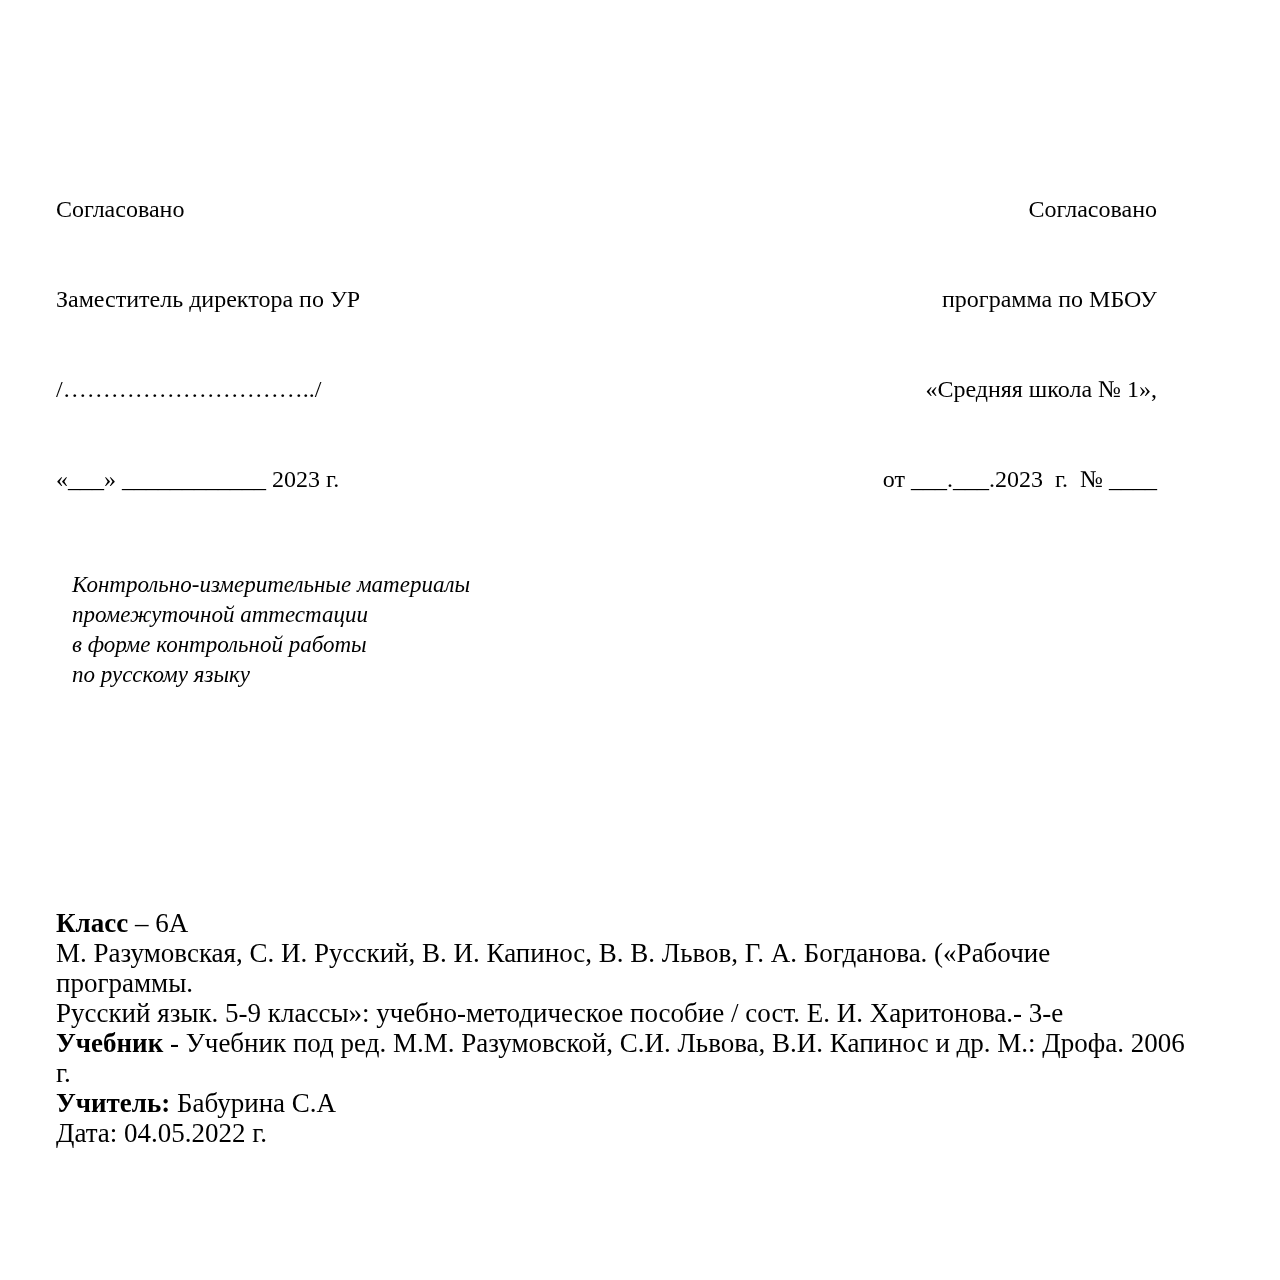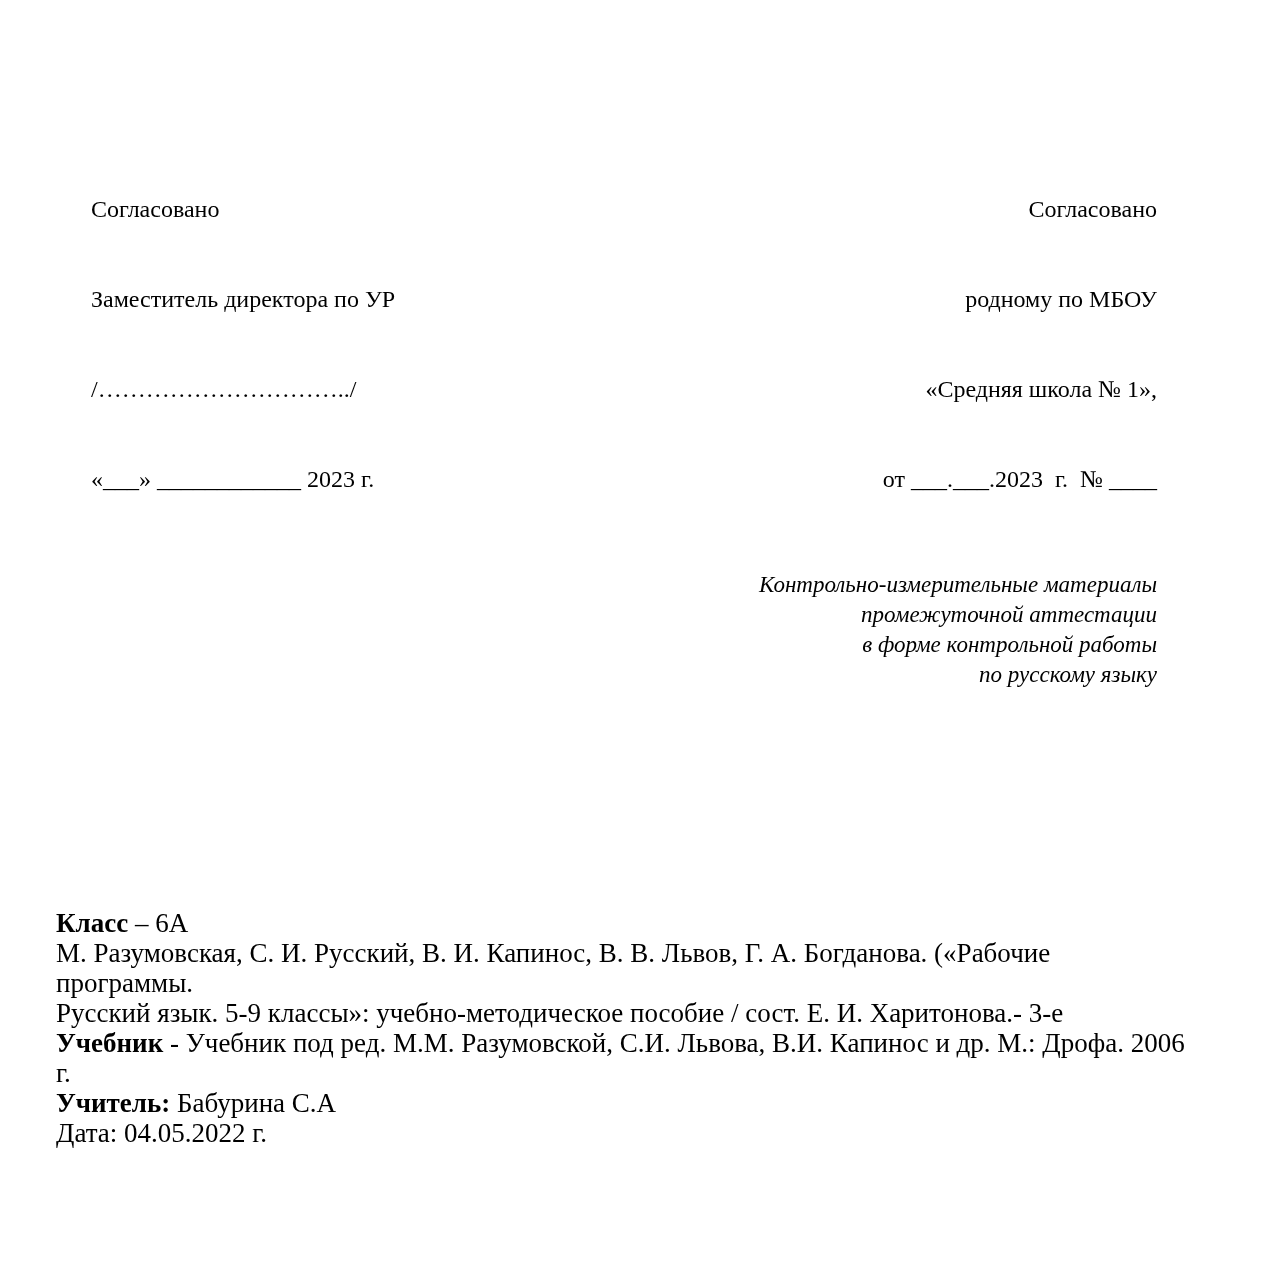--- a/index.html
+++ b/index.html
@@ -50,30 +50,29 @@
     text-align: left;
   }
 
   .approval-right {
     text-align: right;
   }
 
   .approval-line {
     display: block;
     white-space: pre;
-    margin-left: 35px;
   }
 
   
   .title-block {
     position: absolute;
-    left: 56px;
+    left: 72px;
     top: 570px;
     width: 1101px;
-    text-align: right;
+    text-align: left;
     font-style: italic;
     font-size: 23px;
     line-height: 30px;
   }
 
   .title-line {
     display: block;
     white-space: pre;
   }
 
@@ -105,21 +104,21 @@
 
     <div class="approval-block approval-left">
       <span class="approval-line">Согласовано</span>
       <span class="approval-line">Заместитель директора по УР</span>
       <span class="approval-line">/…………………………../</span>
       <span class="approval-line">«___» ____________ 2023 г.</span>
     </div>
 
     <div class="approval-block approval-right">
       <span class="approval-line">Согласовано</span>
-      <span class="approval-line">родному по МБОУ</span>
+      <span class="approval-line">программа по МБОУ</span>
       <span class="approval-line">«Средняя школа № 1»,</span>
       <span class="approval-line">от ___.___.2023  г.  № ____</span>
     </div>
 
   </div>
 
   <div class="title-block">
     <span class="title-line">Контрольно-измерительные материалы</span>
     <span class="title-line">промежуточной аттестации</span>
     <span class="title-line">в форме контрольной работы</span>

